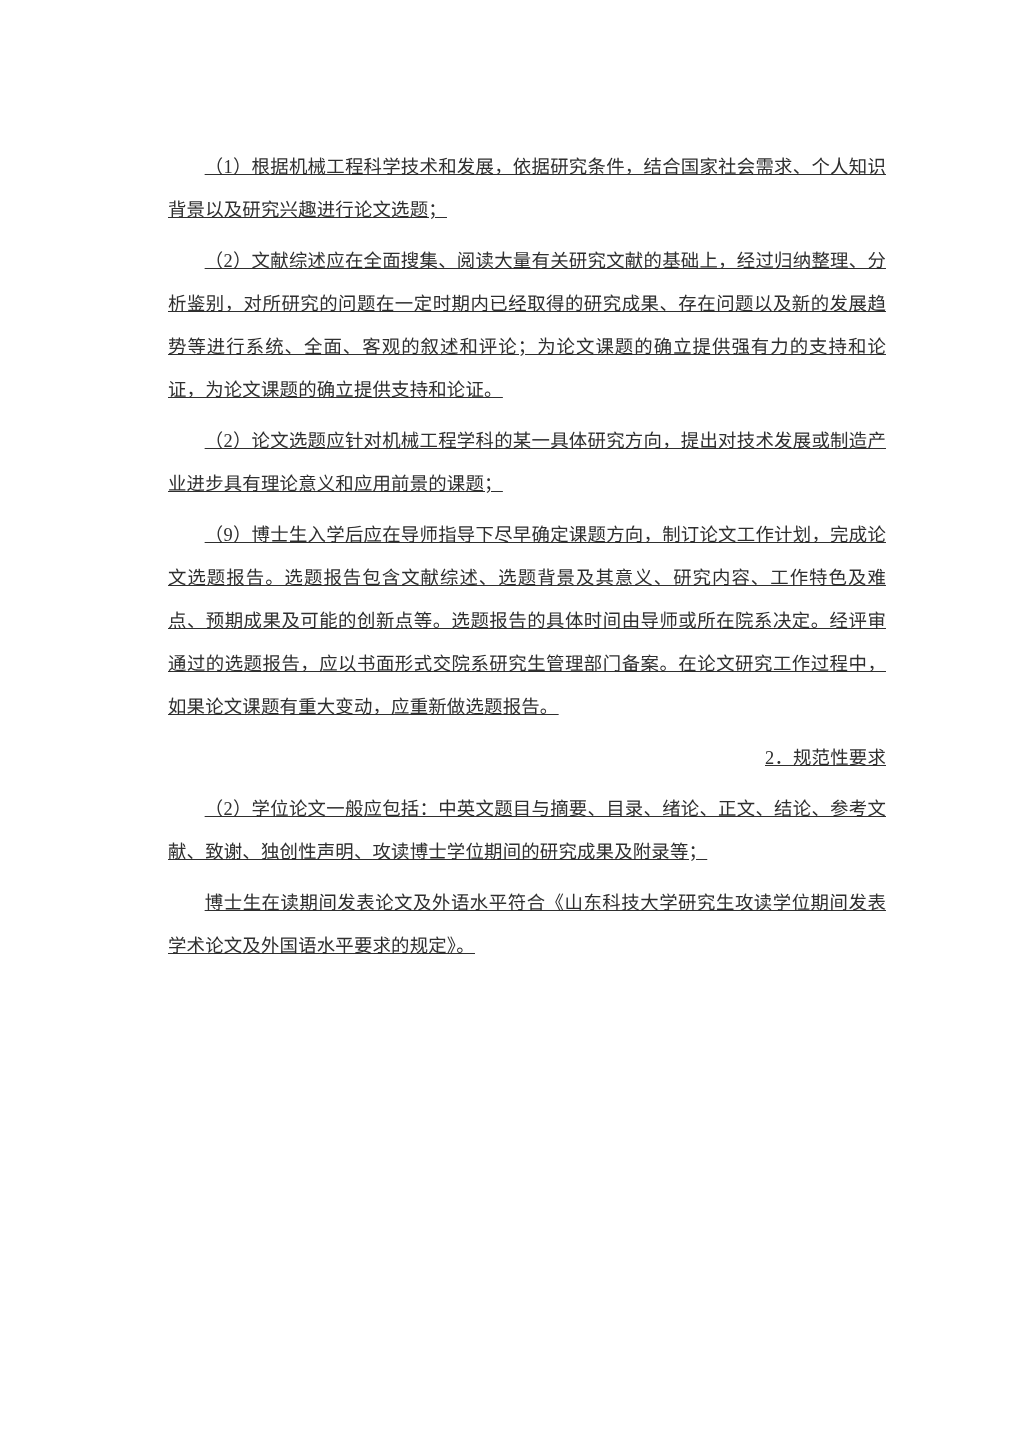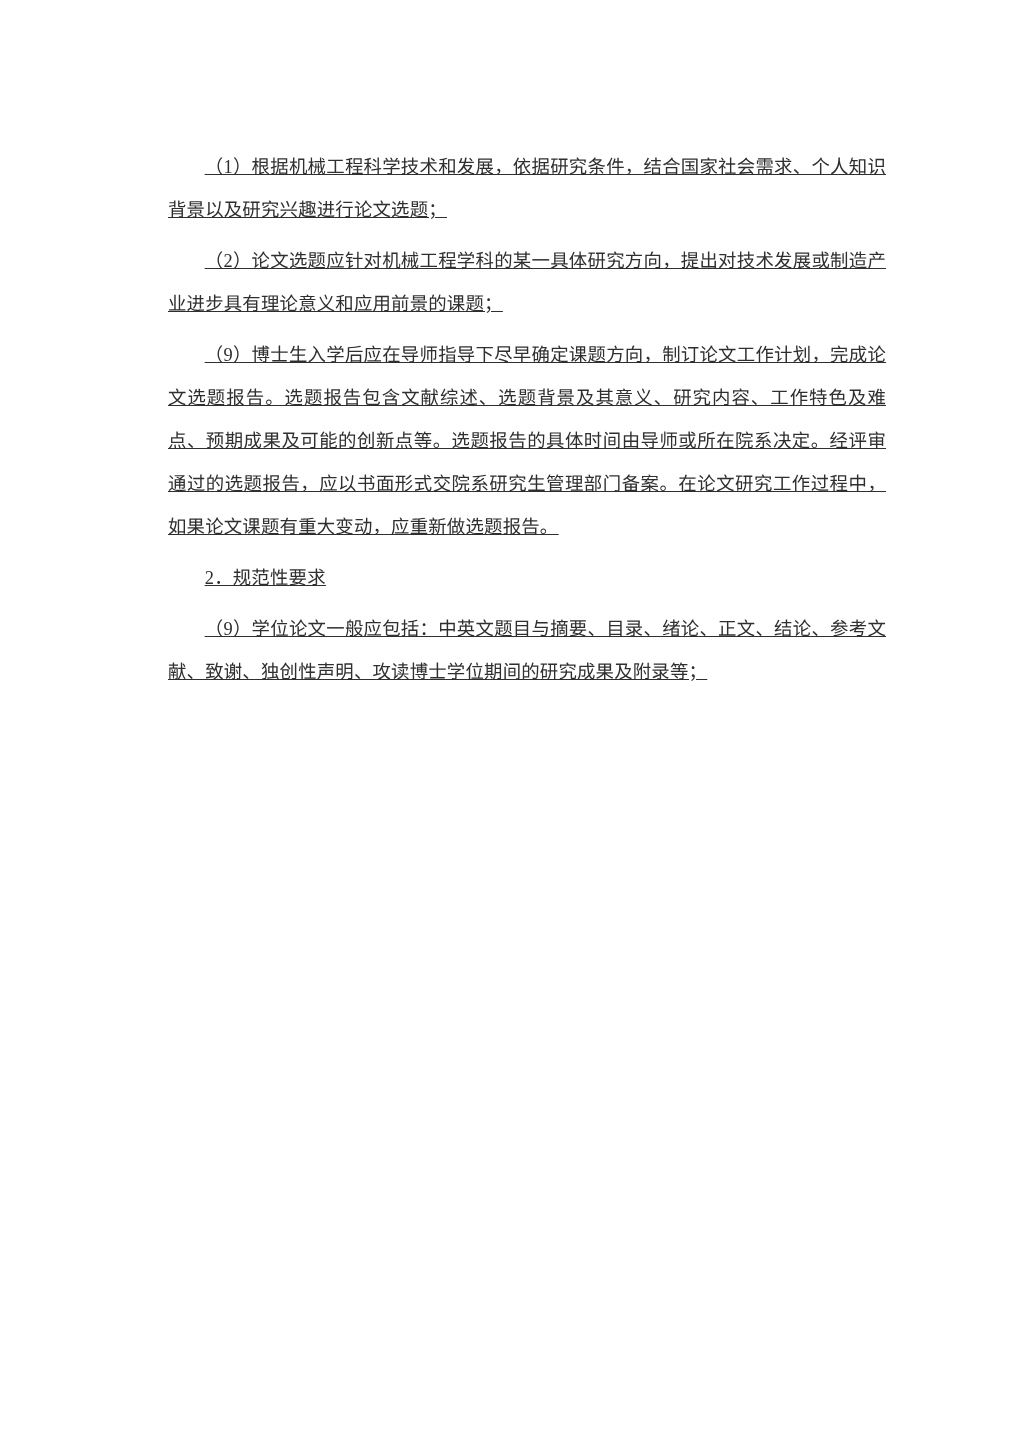--- a/index.html
+++ b/index.html
@@ -33,27 +33,29 @@
     line-height: 43px;
     text-align: justify;
     text-indent: 2em;
     letter-spacing: 0.2px;
     word-break: normal;
     margin: 0;
   }
 
   .heading {
     
-    text-align: left;
+    text-align: right;
   }
 </style>
 </head>
 <body>
 
 <div class="page">
   <div class="content">
     <p class="para">（1）根据机械工程科学技术和发展，依据研究条件，结合国家社会需求、个人知识背景以及研究兴趣进行论文选题；</p>
+    <p class="para">（2）文献综述应在全面搜集、阅读大量有关研究文献的基础上，经过归纳整理、分析鉴别，对所研究的问题在一定时期内已经取得的研究成果、存在问题以及新的发展趋势等进行系统、全面、客观的叙述和评论；为论文课题的确立提供强有力的支持和论证，为论文课题的确立提供支持和论证。</p>
     <p class="para">（2）论文选题应针对机械工程学科的某一具体研究方向，提出对技术发展或制造产业进步具有理论意义和应用前景的课题；</p>
     <p class="para">（9）博士生入学后应在导师指导下尽早确定课题方向，制订论文工作计划，完成论文选题报告。选题报告包含文献综述、选题背景及其意义、研究内容、工作特色及难点、预期成果及可能的创新点等。选题报告的具体时间由导师或所在院系决定。经评审通过的选题报告，应以书面形式交院系研究生管理部门备案。在论文研究工作过程中，如果论文课题有重大变动，应重新做选题报告。</p>
     <p class="para heading">2．规范性要求</p>
-    <p class="para">（9）学位论文一般应包括：中英文题目与摘要、目录、绪论、正文、结论、参考文献、致谢、独创性声明、攻读博士学位期间的研究成果及附录等；</p>
+    <p class="para">（2）学位论文一般应包括：中英文题目与摘要、目录、绪论、正文、结论、参考文献、致谢、独创性声明、攻读博士学位期间的研究成果及附录等；</p>
+    <p class="para">博士生在读期间发表论文及外语水平符合《山东科技大学研究生攻读学位期间发表学术论文及外国语水平要求的规定》。</p>
   </div>
 </div>
 
 </body></html>

